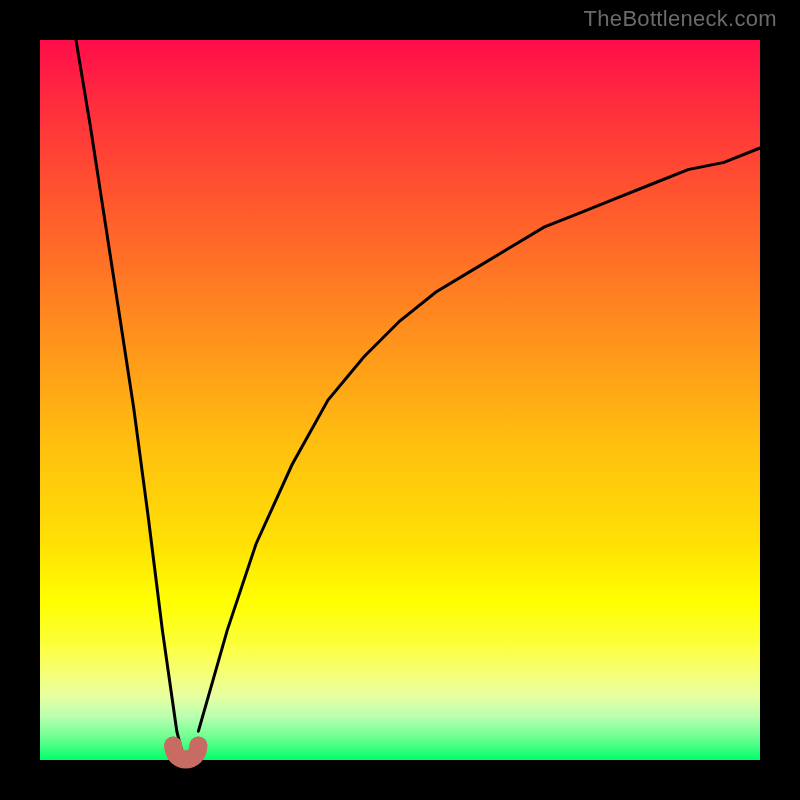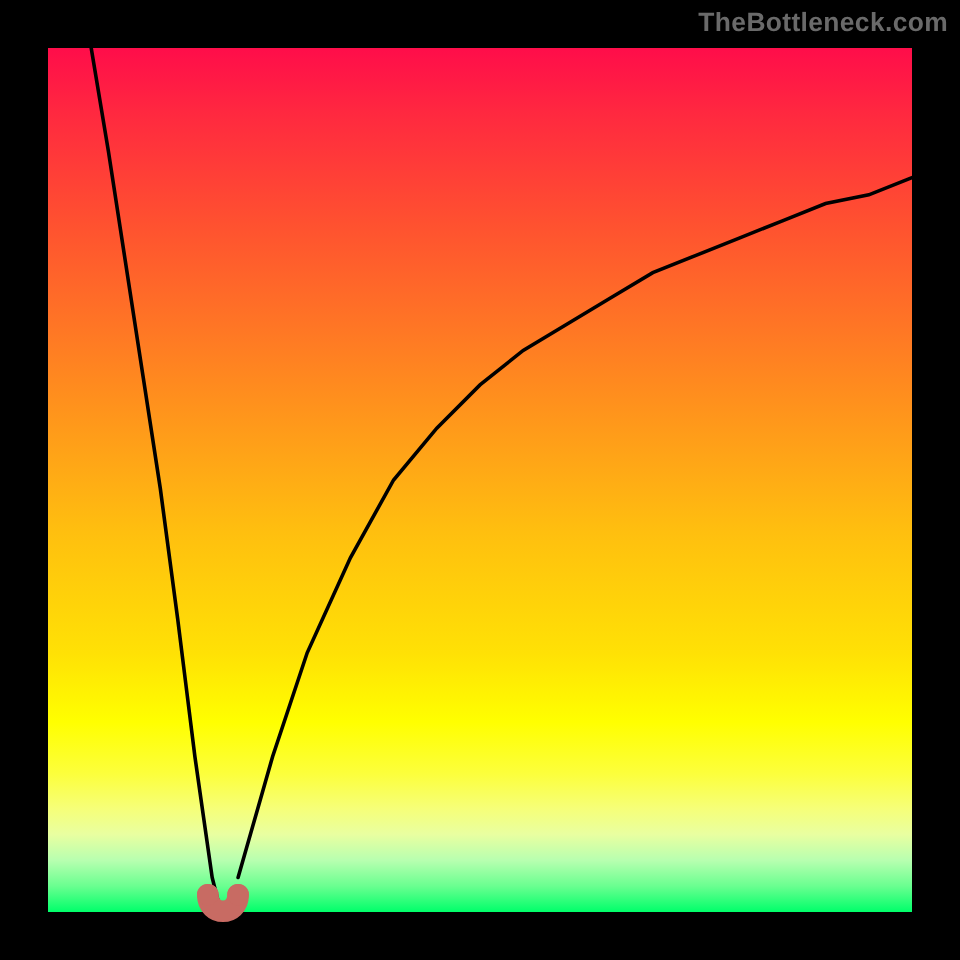--- a/index.html
+++ b/index.html
@@ -30,25 +30,25 @@
       #f6ff78 88%,
       #e9ffa0 91%,
       #b8ffb0 94%,
       #6aff90 97%,
       #00ff6a 100%
     );
   }
   .watermark {
     position: absolute;
     top: 6px;
-    right: 10px;
+    right: 23px;
     color: #6a6a6a;
     font-size: 22px;
     letter-spacing: 0.3px;
-    font-weight: 700;
+    font-weight: 400;
     user-select: none;
   }
   svg.curves {
     position: absolute;
     left: 0;
     top: 0;
     width: 720px;
     height: 720px;
     overflow: visible;
   }

